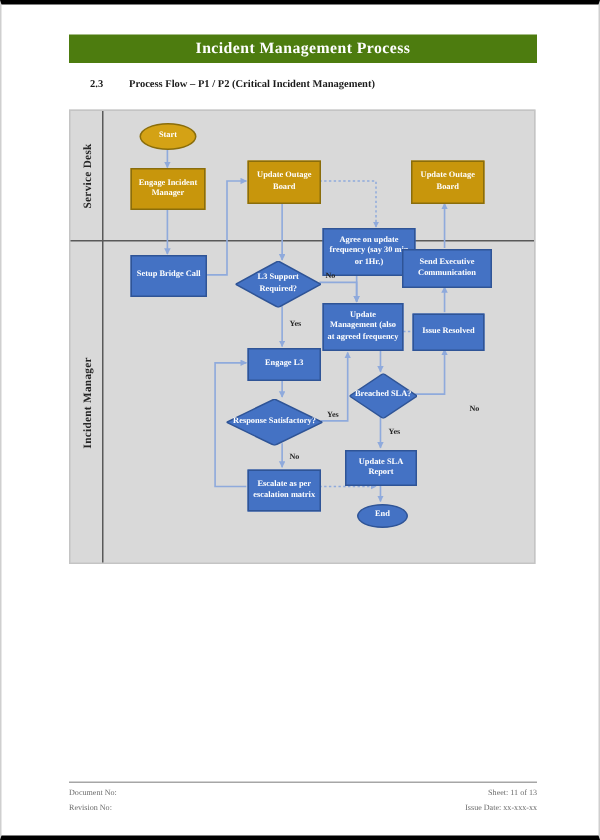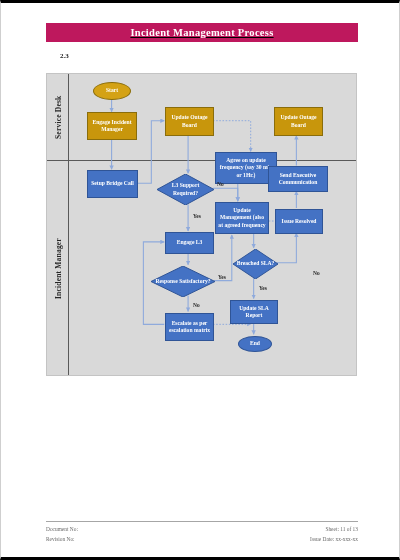--- a/index.html
+++ b/index.html
@@ -17,22 +17,22 @@
     border-top: 3px solid #000;
     border-bottom: 3px solid #000;
     border-left: 1px solid #cfcfcf;
     border-right: 1px solid #cfcfcf;
   }
   
   #header-banner {
     position: absolute;
     left: 45px; top: 20px;
     width: 312px; height: 19px;
-    background: #be185d;
-    display: flex; align-items: center; justify-content: center; text-decoration: underline;
+    background: #4d7c0f;
+    display: flex; align-items: center; justify-content: center;
   }
   #header-banner .title {
     color: #ffffff;
     font-size: 10.5px;
     font-weight: bold;
     letter-spacing: .3px;
     font-family: "Liberation Serif", serif;
   }
   
   #section-heading {
@@ -147,20 +147,21 @@
 <body>
 
 <div id="page">
 
   <div id="header-banner">
     <span class="title">Incident Management Process</span>
   </div>
 
   <div id="section-heading">
     <span class="num">2.3</span>
+    <span>Process Flow – P1 / P2 (Critical Incident Management)</span>
   </div>
 
   <div id="diagram">
 
     <div class="lane-label-col">
       <div class="lane-label" style="top:0; height:86px;">Service Desk</div>
       <div class="lane-label" style="top:86px; height:217px;">Incident Manager</div>
     </div>
     <div class="lane-divider" style="top:86px;"></div>
 

